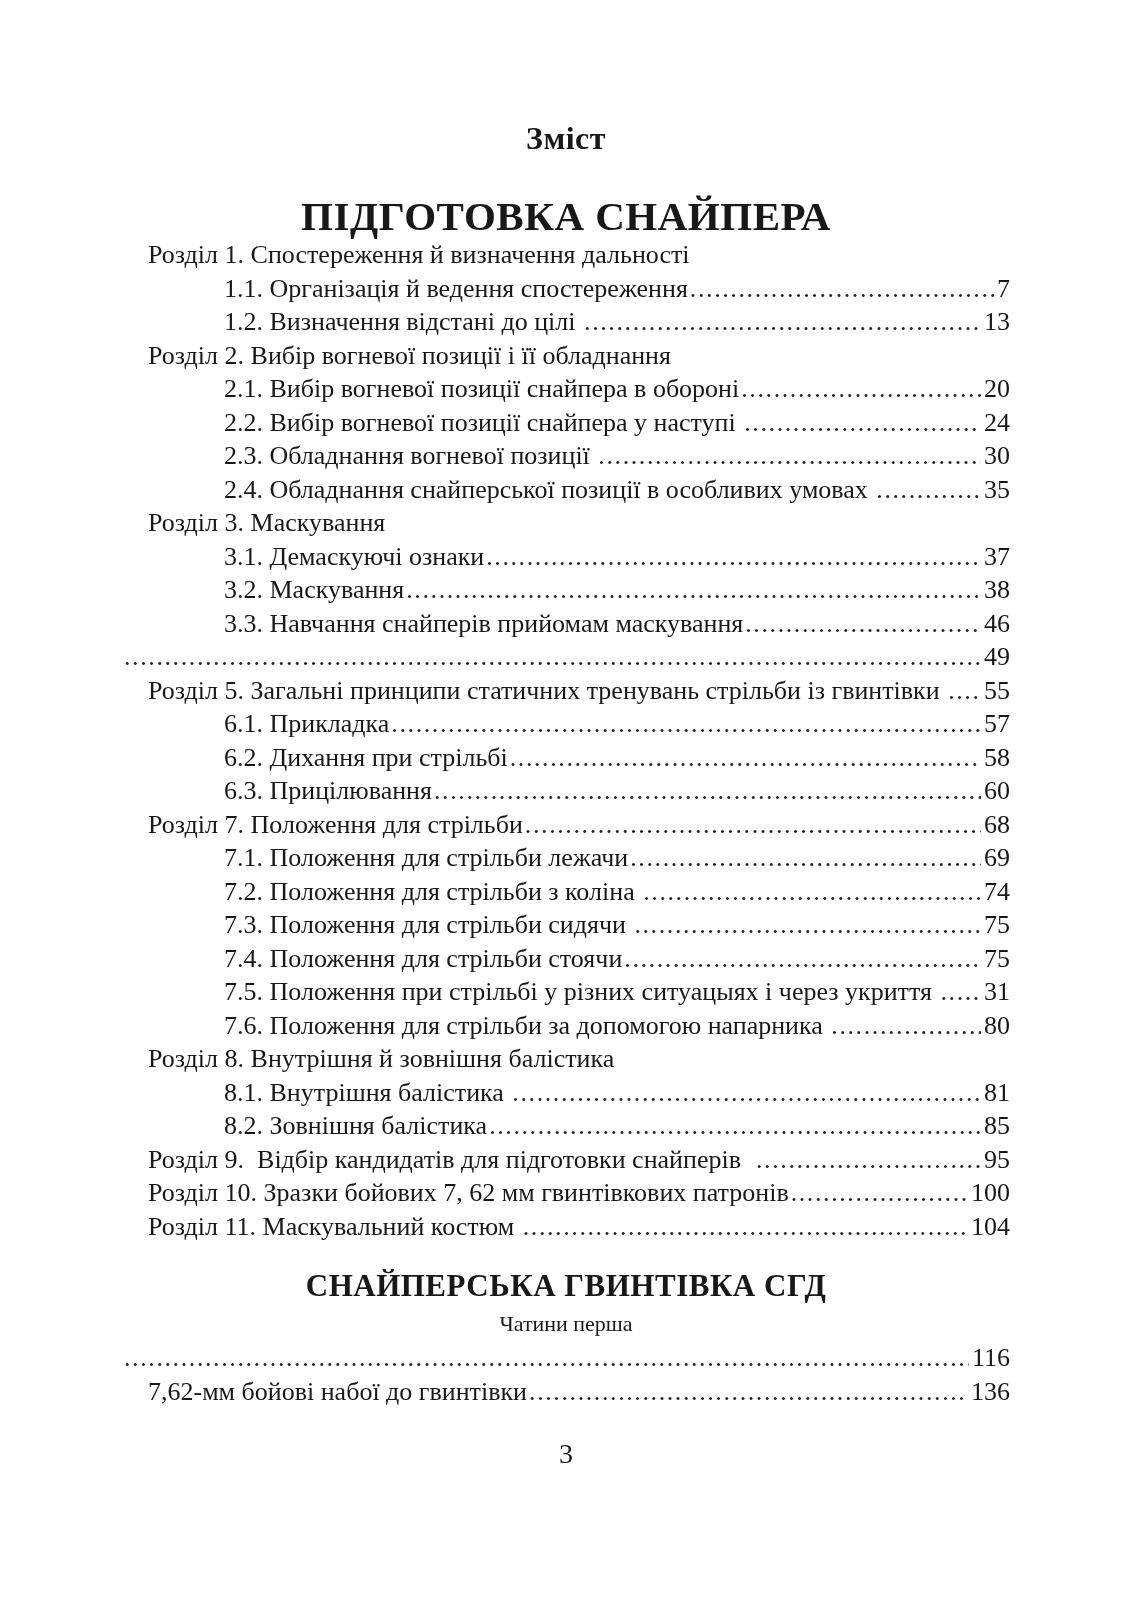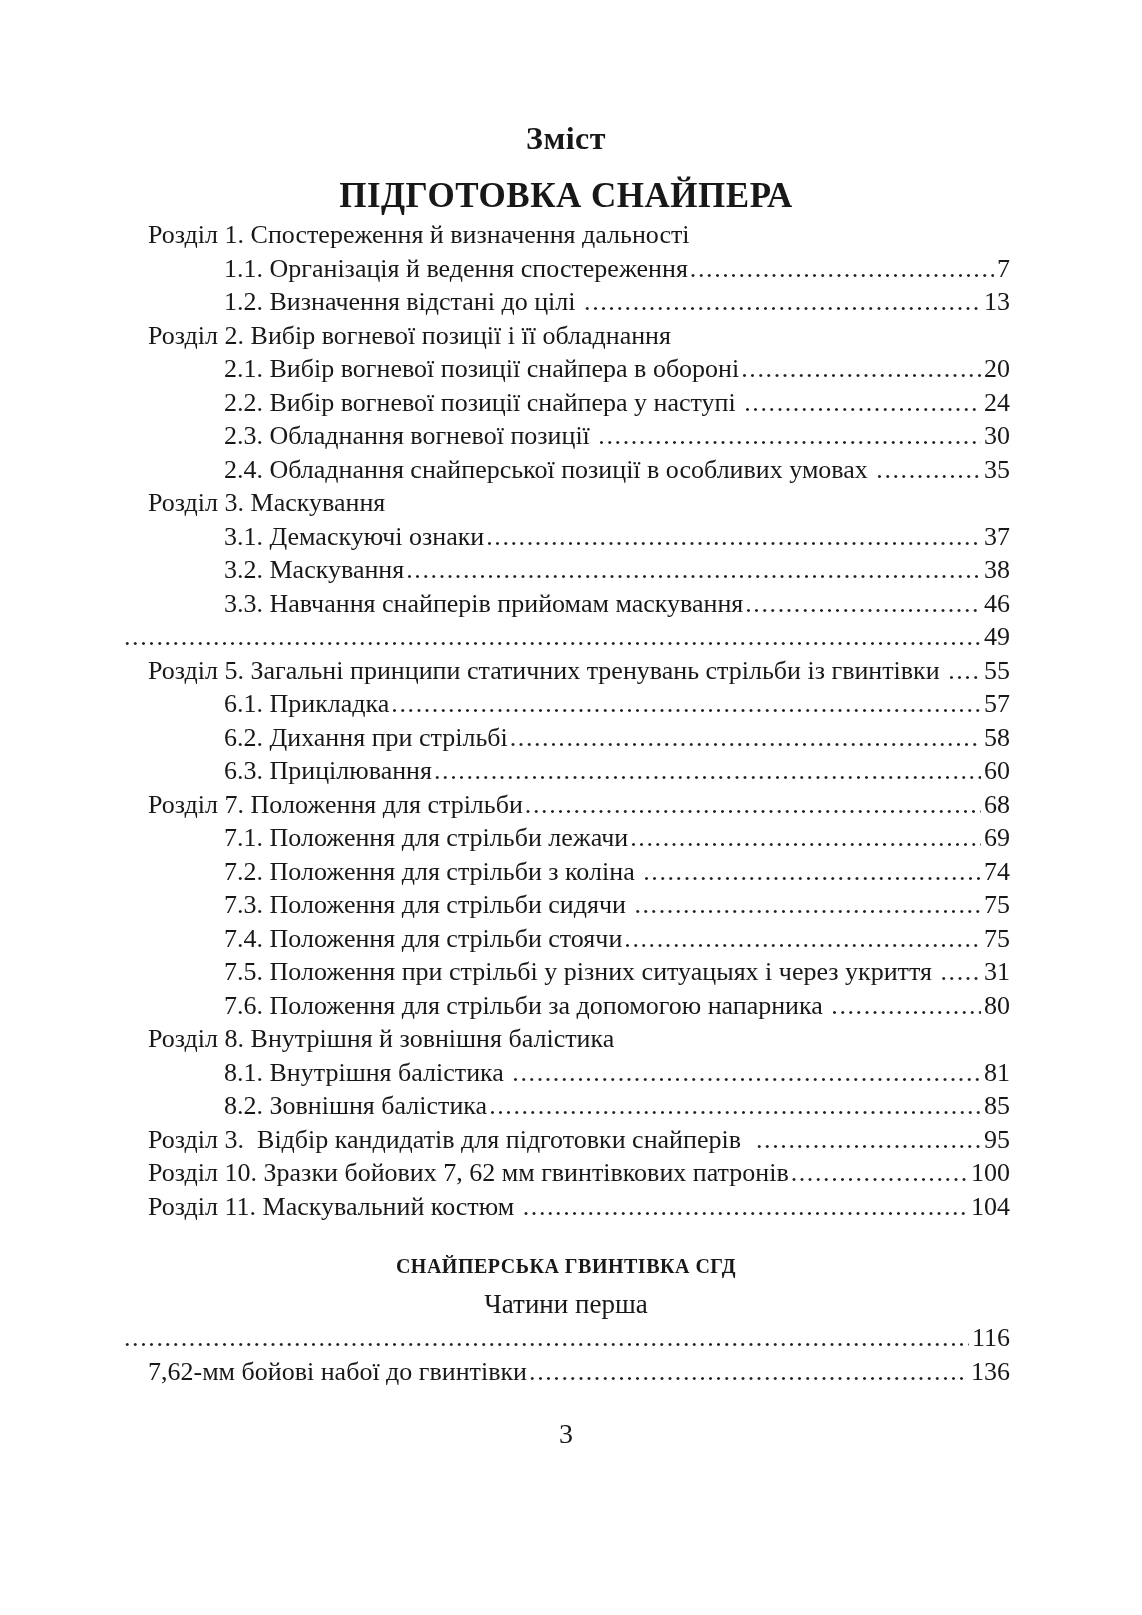--- a/index.html
+++ b/index.html
@@ -21,32 +21,32 @@
   .doc-title {
     text-align: center;
     font-size: 32px;
     font-weight: bold;
     line-height: 40px;
     letter-spacing: 0.5px;
   }
   .section-heading {
     text-align: center;
     font-weight: bold;
-    font-size: 20px;
+    font-size: 31px;
     line-height: 42px;
     letter-spacing: 0.5px;
   }
   .section-heading.big {
-    font-size: 35px;
+    font-size: 41px;
     line-height: 44px;
-    margin-top: 16px;
+    margin-top: 36px;
   }
   .section-subheading {
     text-align: center;
-    font-size: 27px;
+    font-size: 22px;
     line-height: 34px;
     font-weight: normal;
   }
   .toc {
     margin-top: 12px;
   }
   .section + .section .section-heading {
     margin-top: 22px;
   }
   .toc-list { width: 100%; }
@@ -212,21 +212,21 @@
             <span class="toc-label">8.1. Внутрішня балістика </span>
             <span class="toc-dots">......................................................................................................................................................</span>
             <span class="toc-page">81</span>
           </div>
           <div class="toc-row indent">
             <span class="toc-label">8.2. Зовнішня балістика</span>
             <span class="toc-dots">......................................................................................................................................................</span>
             <span class="toc-page">85</span>
           </div>
           <div class="toc-row">
-            <span class="toc-label">Розділ 3.  Відбір кандидатів для підготовки снайперів  </span>
+            <span class="toc-label">Розділ 9.  Відбір кандидатів для підготовки снайперів  </span>
             <span class="toc-dots">......................................................................................................................................................</span>
             <span class="toc-page">95</span>
           </div>
           <div class="toc-row">
             <span class="toc-label">Розділ 10. Зразки бойових 7, 62 мм гвинтівкових патронів</span>
             <span class="toc-dots">......................................................................................................................................................</span>
             <span class="toc-page">100</span>
           </div>
           <div class="toc-row">
             <span class="toc-label">Розділ 11. Маскувальний костюм </span>

